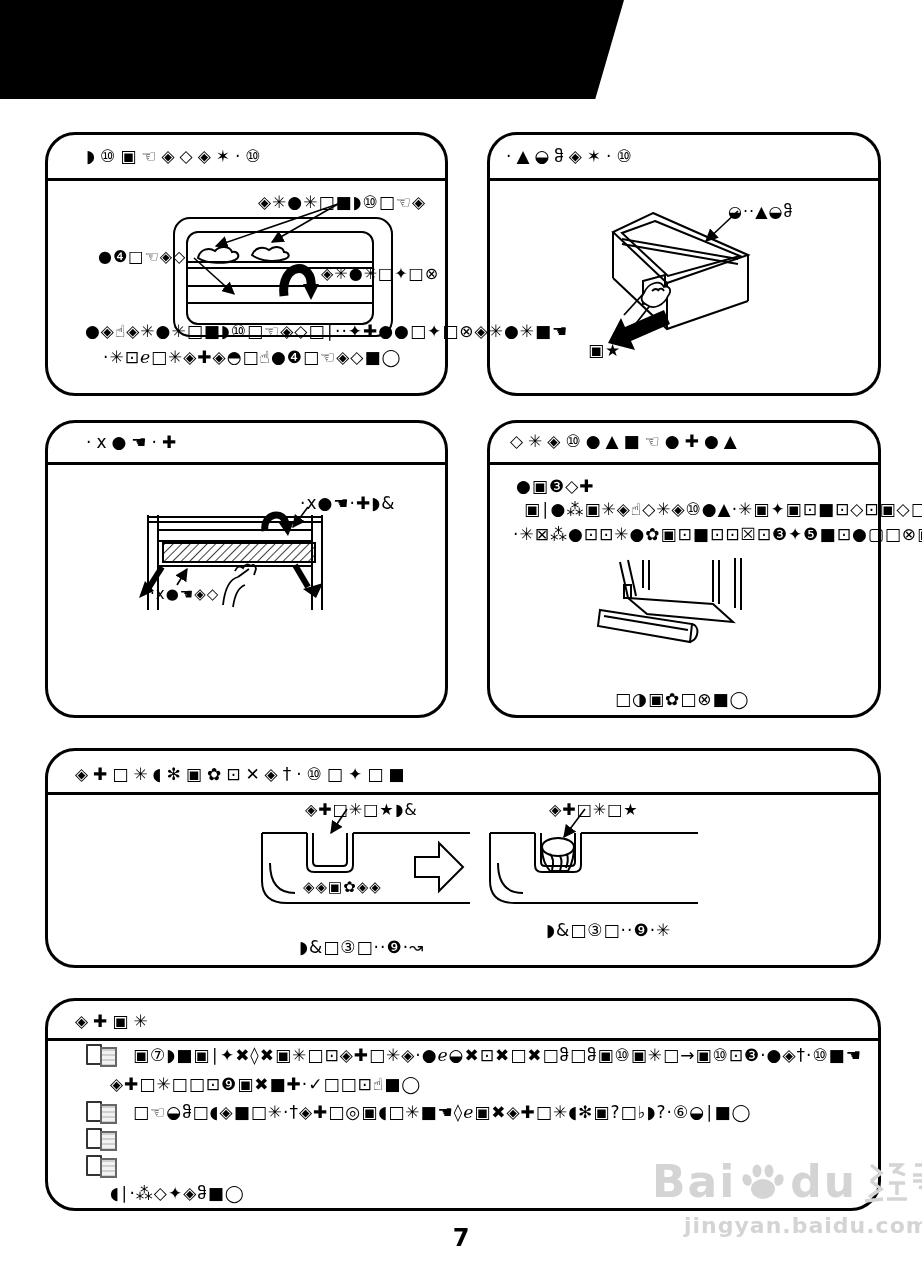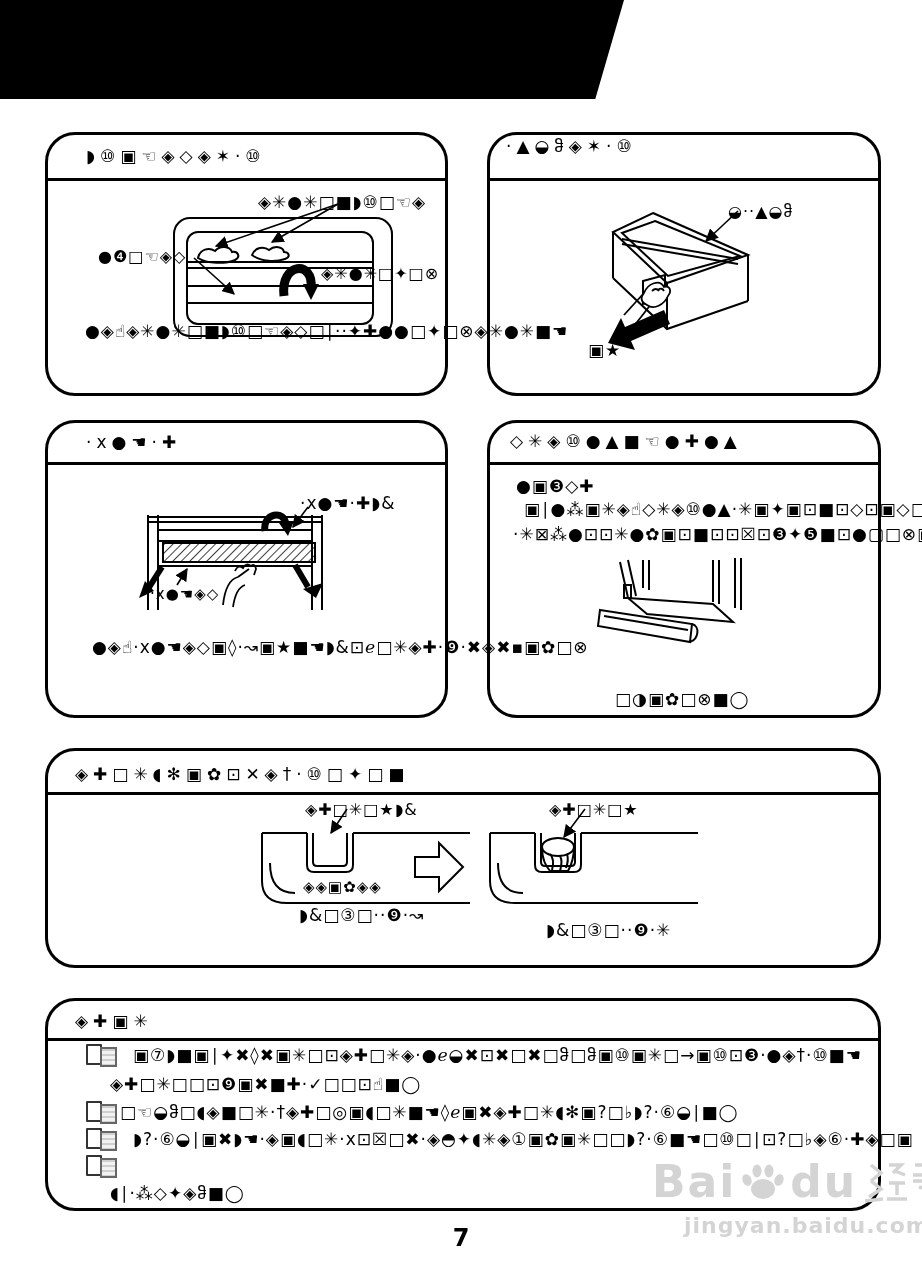--- a/index.html
+++ b/index.html
@@ -16,45 +16,45 @@
   #c5{left:45px;top:748px;width:830px;height:214px}
   #c6{left:45px;top:998px;width:830px;height:207px}
   #c1 .hdr,#c2 .hdr{height:43px}
   #c3 .hdr,#c4 .hdr{height:39px}
   #c5 .hdr{height:41px}
   #c6 .hdr{height:37px}
   .g{position:absolute;white-space:nowrap;font-size:17px;letter-spacing:1px;line-height:1.1;z-index:5;}
   .ttl{font-size:17px;letter-spacing:5px;text-align:center;}
   svg.diag{position:absolute;z-index:3;}
   
-  #t1{left:86px;top:147px}   #t2{left:506px;top:137px}
+  #t1{left:86px;top:147px}   #t2{left:506px;top:147px}
   #t3{left:86px;top:433px}   #t4{left:510px;top:432px}
   #t5{left:75px;top:765px}   #t6{left:75px;top:1012px}
   #l-items{left:258px;top:193px}
   #l-shelf{left:98px;top:248px;font-size:16px}
   #l-rot{left:321px;top:265px;font-size:16px}
   #p1a{left:85px;top:322px}
   #p1b{left:588px;top:341px}
   #p1c{left:103px;top:348px}
   #l-bin{left:728px;top:203px;font-size:16px}
   #l3top{left:300px;top:494px}
   #l3bot{left:150px;top:586px;font-size:15px}
   #bl1{left:92px;top:638px}
   #bl2{left:92px;top:666px}
   #bl2w{left:615px;top:690px}
   #h4{left:516px;top:477px}
   #p4a{left:524px;top:500px}
   #p4b{left:513px;top:525px}
   #l5l{left:305px;top:801px;font-size:16px}
   #l5r{left:549px;top:801px;font-size:16px}
   #l5slot{left:303px;top:879px;font-size:15px}
-  #cap5l{left:299px;top:906px}
+  #cap5l{left:299px;top:938px}
   #cap5r{left:546px;top:921px}
   #i1a{left:133px;top:1046px} #i1b{left:110px;top:1075px}
-  #i2a{left:120px;top:1103px}
+  #i2a{left:133px;top:1103px}
   #i3a{left:133px;top:1130px}
   #i4a{left:133px;top:1157px} #i4b{left:110px;top:1184px}
   .pgico{position:absolute;width:36px;height:24px;z-index:5}
   .pgico .pg1{position:absolute;left:0;top:1px;width:12px;height:17px;background:#fff;
               border:2px solid #333;border-radius:1px;display:block}
   .pgico .pg2{position:absolute;left:14px;top:4px;width:13px;height:16px;border:2px solid #666;display:block;
               background:repeating-linear-gradient(180deg,#cfcfcf 0 2px,#f2f2f2 2px 5px)}
   #ic1{left:86px;top:1043px} #ic2{left:86px;top:1100px} #ic3{left:86px;top:1127px} #ic4{left:86px;top:1154px}
   .pgn{position:absolute;left:0;top:1224px;width:922px;text-align:center;
        font-size:24px;font-weight:bold;z-index:5}
@@ -236,26 +236,26 @@
     <polygon points="160,52 184,52 184,38 208,62 184,86 184,72 160,72" fill="#fff" stroke="#000" stroke-width="2"></polygon>
     <line x1="92" y1="4" x2="76" y2="28" stroke="#000" stroke-width="1.6" marker-end="url(#mk5)"></line>
     <line x1="330" y1="4" x2="309" y2="32" stroke="#000" stroke-width="1.6" marker-end="url(#mk5)"></line>
   </svg>
 
   <div class="g" id="l-items">◈✳●✳□■◗⑩□☜◈</div>
   <div class="g" id="l-shelf">●❹□☜◈◇</div>
   <div class="g" id="l-rot">◈✳●✳□✦□⊗</div>
   <div class="g" id="p1a">●◈☝◈✳●✳□■◗⑩□☜◈◇□∣··✦✚●●□✦□⊗◈✳●✳■☚</div>
   <div class="g" id="p1b">▣★</div>
+  <div class="g" id="p1c">·✳⊡ℯ□✳◈✚◈◓□☝●❹□☜◈◇■◯</div>
 
   <div class="g" id="l-bin">◒··▲◒ჵ</div>
 
   <div class="g" id="l3top">·x●☚·✚◗&amp;</div>
   <div class="g" id="l3bot">·x●☚◈◇</div>
-  <div class="g" id="bl1">●◈☝·x●☚◈◇▣◊·↝▣★■☚◗&amp;⊡ℯ□✳◈✚·❾·✖◈✖▪▣✿□⊗</div>
   <div class="g" id="bl2w">□◑▣✿□⊗■◯</div>
 
   <div class="g" id="h4">●▣❸◇✚</div>
   <div class="g" id="p4a">▣∣●⁂▣✳◈☝◇✳◈⑩●▲·✳▣✦▣⊡■⊡◇⊡▣◇□■⊡</div>
   <div class="g" id="p4b">·✳⊠⁂●⊡⊡✳●✿▣⊡■⊡⊡☒⊡❸✦❺■⊡●▢□⊗▣⊡■</div>
 
   <div class="g" id="l5l">◈✚□✳□★◗&amp;</div>
   <div class="g" id="l5r">◈✚□✳□★</div>
   <div class="g" id="l5slot">◈◈▣✿◈◈</div>
   <div class="g" id="cap5l">◗&amp;□③□··❾·↝</div>
@@ -273,21 +273,20 @@
       <i class="pg1"></i>
       <i class="pg2"></i>
     </span>
   <span class="pgico" id="ic4">
       <i class="pg1"></i>
       <i class="pg2"></i>
     </span>
   <div class="g" id="i1a">▣⑦◗■▣∣✦✖◊✖▣✳□⊡◈✚□✳◈·●ℯ◒✖⊡✖□✖□ჵ□ჵ▣⑩▣✳□→▣⑩⊡❸·●◈†·⑩■☚</div>
   <div class="g" id="i1b">◈✚□✳□□⊡❾▣✖■✚·✓□□⊡☝■◯</div>
   <div class="g" id="i2a">□☜◒ჵ□◖◈■□✳·†◈✚□◎▣◖□✳■☚◊ℯ▣✖◈✚□✳◖✻▣?□♭◗?·⑥◒∣■◯</div>
-  <div class="g" id="i3a">◗?·⑥◒∣▣✖◗☚·◈▣◖□✳·x⊡☒□✖·◈◓✦◖✳◈①▣✿▣✳□□◗?·⑥■☚□⑩□∣⊡?□♭◈⑥·✚◈□▣</div>
   <div class="g" id="i4b">◖∣·⁂◇✦◈ჵ■◯</div>
 
   <div class="wm">
     <span>Bai</span>
     <svg width="46" height="40" viewBox="0 0 46 40" fill="#d4d4d4">
       <ellipse cx="23" cy="27" rx="12" ry="10"></ellipse>
       <ellipse cx="7" cy="18" rx="4.5" ry="6" transform="rotate(-20 7 18)"></ellipse>
       <ellipse cx="17" cy="9" rx="4.5" ry="6.5"></ellipse>
       <ellipse cx="29" cy="9" rx="4.5" ry="6.5"></ellipse>
       <ellipse cx="39" cy="18" rx="4.5" ry="6" transform="rotate(20 39 18)"></ellipse>

